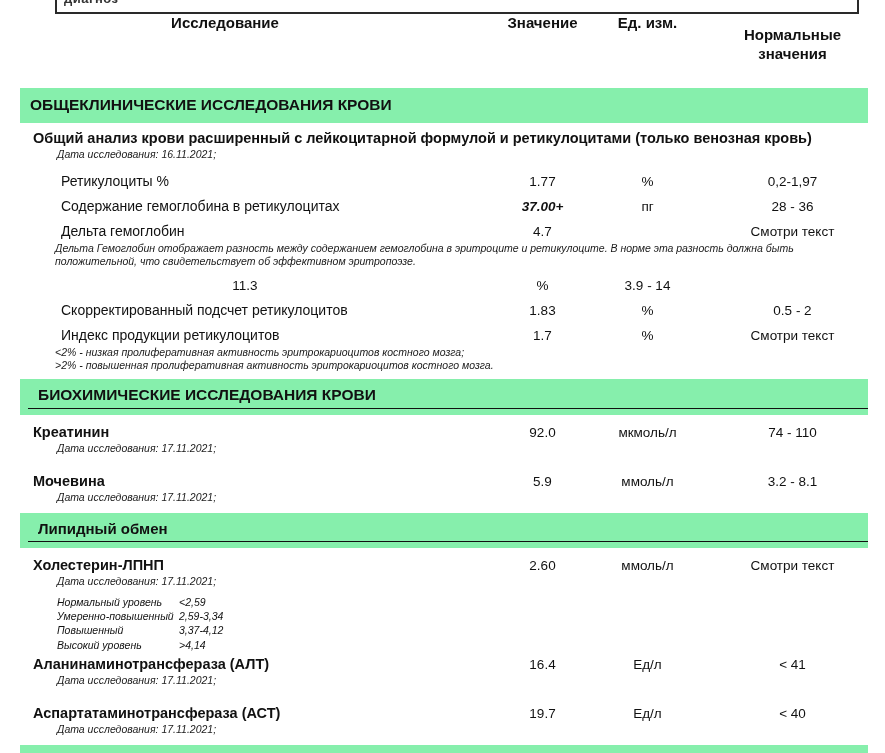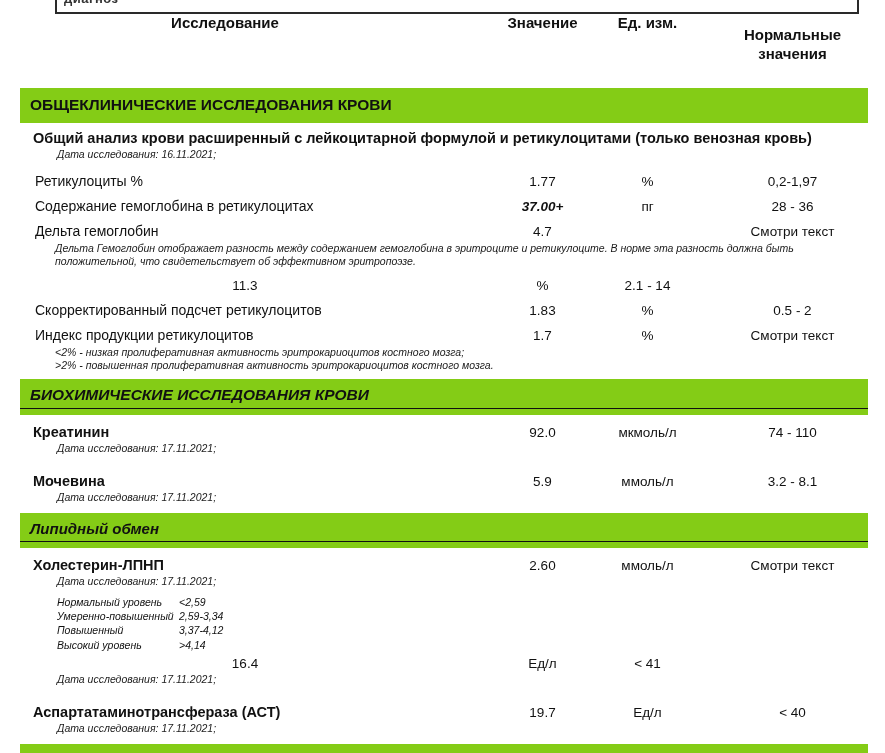--- a/index.html
+++ b/index.html
@@ -20,33 +20,33 @@
   }
   
   .grid{display:grid;grid-template-columns:490px 105px 105px 185px;align-items:baseline;}
   .c-val,.c-unit,.c-norm{text-align:center;font-size:13.5px;}
   
   .colheads{padding-top:14px;align-items:start;}
   .colheads .h{font-weight:bold;font-size:15px;text-align:center;}
   .colheads .h-study{padding-right:40px;}
   .colheads .h-norm-inner{max-width:112px;margin:12px auto;text-align:center;line-height:1.25;}
   
-  .band{background:#84cc16;margin:0 17px 0 20px;}
+  .band{background:#86efac;margin:0 17px 0 20px;}
   .band1{margin-top:12px;padding:8px 0 9px 0;}
   .band .band-title{font-weight:bold;font-size:15.5px;padding-left:10px;}
-  .band.lined{padding:7px 0 6px 0;font-style:italic;}
+  .band.lined{padding:7px 0 6px 8px;}
   .band.lined .band-title{border-bottom:1.5px solid #111;padding-bottom:4px;}
   .band-sub .band-title{font-size:15px;}
   
   .panel-title{font-weight:bold;font-size:14.5px;margin:7px 20px 0 33px;}
   .date{font-style:italic;font-size:10.5px;margin:2px 8px 0 57px;color:#1a1a1a;}
   .note{font-style:italic;font-size:10.5px;margin:3px 40px 2px 55px;line-height:1.3;color:#1a1a1a;}
   
   .row{margin-top:9px;}
-  .row .c-name{font-size:14px;padding-left:35px;}
+  .row .c-name{font-size:14px;padding-left:61px;}
   .row-test .c-name{font-weight:bold;padding-left:33px;font-size:14.5px;}
   .val-flag{font-weight:bold;font-style:italic;}
   .gap-sm{height:4px;}
   .gap-md{height:10px;}
   
   .levels{margin:8px 0 4px 57px;font-style:italic;font-size:10.5px;line-height:1.35;}
   .levels .lbl{display:inline-block;width:122px;}
 </style>
 </head>
 <body>
@@ -95,21 +95,21 @@
 </div>
 
 <div class="note">
   <div>Дельта Гемоглобин отображает разность между содержанием гемоглобина в эритроците и ретикулоците. В норме эта разность должна быть</div>
   <div>положительной, что свидетельствует об эффективном эритропоэзе.</div>
 </div>
 
 <div class="grid row">
   <div class="c-val">11.3</div>
   <div class="c-unit">%</div>
-  <div class="c-norm">2.1 - 14</div>
+  <div class="c-norm">3.9 - 14</div>
 </div>
 
 <div class="grid row">
   <div class="c-name">Скорректированный подсчет ретикулоцитов</div>
   <div class="c-val">1.83</div>
   <div class="c-unit">%</div>
   <div class="c-norm">0.5 - 2</div>
 </div>
 
 <div class="grid row">
@@ -163,20 +163,21 @@
 <div class="date">Дата исследования: 17.11.2021;</div>
 
 <div class="levels">
   <div><span class="lbl">Нормальный уровень</span><span>&lt;2,59</span></div>
   <div><span class="lbl">Умеренно-повышенный</span><span>2,59-3,34</span></div>
   <div><span class="lbl">Повышенный</span><span>3,37-4,12</span></div>
   <div><span class="lbl">Высокий уровень</span><span>&gt;4,14</span></div>
 </div>
 
 <div class="grid row row-test" style="margin-top:2px;">
+  <div class="c-name">Аланинаминотрансфераза (АЛТ)</div>
   <div class="c-val">16.4</div>
   <div class="c-unit">Ед/л</div>
   <div class="c-norm">&lt; 41</div>
 </div>
 <div class="date">Дата исследования: 17.11.2021;</div>
 
 <div class="gap-md"></div>
 
 <div class="grid row row-test">
   <div class="c-name">Аспартатаминотрансфераза (АСТ)</div>

